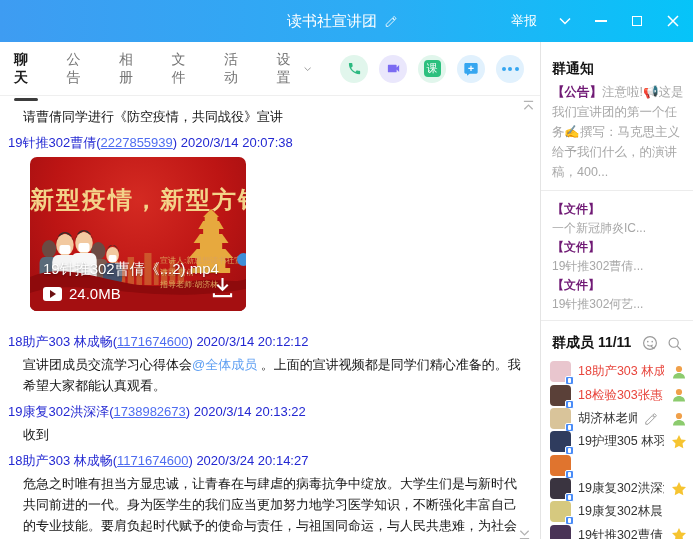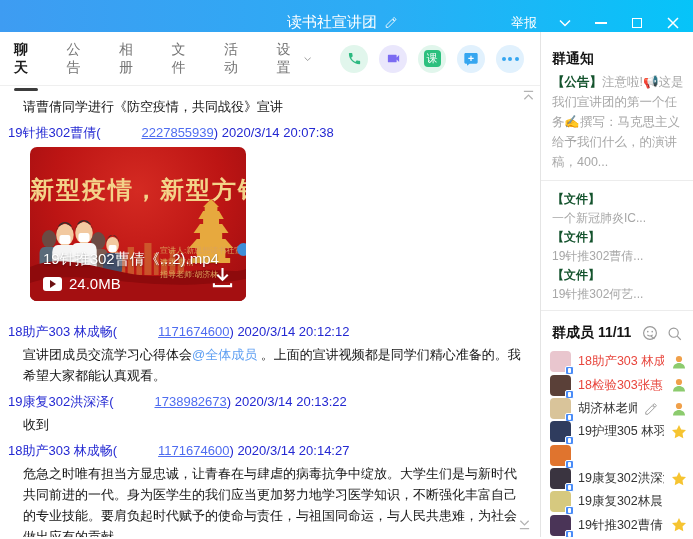--- a/index.html
+++ b/index.html
@@ -4,22 +4,22 @@
 <style>
   :root{
     --name-blue:#2328d2; --qq-link:#4f6df0; --mention:#5e9ff2;
     --red-name:#e8453c; --star:#f6c431; --title-gold:#f3d389;
   }
   *{box-sizing:border-box; margin:0; padding:0;}
   body{font-family:"Liberation Sans",sans-serif; background:#888;}
   .window{width:693px;height:539px;background:#fff;position:relative;overflow:hidden;}
 
   
-  .titlebar{height:32px;background:linear-gradient(90deg,#3e9cf2 0%,#2badf5 55%,#06c4f9 100%);
-    display:flex;align-items:flex-end;color:#fff;position:relative;}
+  .titlebar{height:42px;background:linear-gradient(90deg,#3e9cf2 0%,#2badf5 55%,#06c4f9 100%);
+    display:flex;align-items:center;color:#fff;position:relative;}
   .tb-title{position:absolute;left:50%;transform:translateX(-54%);display:flex;align-items:center;gap:7px;
     font-size:15px;color:#fff;}
   .tb-right{margin-left:auto;display:flex;align-items:center;gap:20px;padding-right:12px;font-size:13px;}
   .tb-btn{display:flex;align-items:center;justify-content:center;width:16px;height:16px;cursor:pointer;}
   .minimize-line{width:12px;height:2px;background:#fff;}
   .maximize-box{width:10px;height:10px;border:1.5px solid #fff;}
 
   
   .main{display:flex;height:505px;}
   .left{width:541px;border-right:1px solid #e4e4e4;display:flex;flex-direction:column;}
@@ -34,21 +34,21 @@
   .circle-icon{width:28px;height:28px;border-radius:50%;display:flex;align-items:center;justify-content:center;cursor:pointer;}
   .ci-green{background:#e1f6ec;} .ci-purple{background:#eae7fc;} .ci-blue{background:#e1f1fd;}
   .course-chip{width:17px;height:17px;background:#2cc07e;border-radius:4px;color:#fff;font-size:11px;
     display:flex;align-items:center;justify-content:center;}
   .dots{display:flex;gap:2.5px;} .dots i{width:4px;height:4px;border-radius:50%;background:#35a6f0;}
 
   
   .chat{position:relative;flex:1;padding:7px 10px 0 8px;font-size:13px;color:#141414;overflow:hidden;}
   .msg-text{margin:3px 0 4px 15px;line-height:21px;width:501px;}
   .sender{color:var(--name-blue);font-size:13px;margin:7px 0 3px 0;white-space:nowrap;}
-  .qq-link{color:var(--qq-link);text-decoration:underline;cursor:pointer;margin-left:41px;}
+  .qq-link{color:var(--qq-link);text-decoration:underline;cursor:pointer;}
   .mention{color:var(--mention);cursor:pointer;text-align:right;}
   .scroll-hint{position:absolute;right:5px;cursor:pointer;color:#b3b3b3;}
   .scroll-hint.top{top:4px;} .scroll-hint.bottom{bottom:4px;right:9px;}
 
   
   .video-card{width:216px;height:154px;margin:5px 0 22px 22px;border-radius:7px;position:relative;overflow:hidden;
     cursor:pointer;background:radial-gradient(ellipse at 50% 28%,#d42a22 0%,#bd1514 55%,#9c0d10 100%);}
   .v-title{margin-top:27px;text-align:center;font-size:24px;font-weight:bold;letter-spacing:2px;
     color:var(--title-gold);font-family:"Liberation Serif",serif;white-space:nowrap;}
   .v-credits{position:absolute;left:130px;top:98px;font-size:8px;line-height:12px;color:#dba35c;}
@@ -56,21 +56,21 @@
   .v-filename{position:absolute;left:13px;bottom:32px;color:#fff;font-size:15px;text-shadow:0 1px 2px rgba(0,0,0,.4);}
   .v-meta{position:absolute;left:13px;bottom:9px;display:flex;align-items:center;gap:7px;color:#fff;font-size:15px;justify-content:center;}
   .play-chip{width:19px;height:14px;background:#fff;border-radius:3px;display:flex;align-items:center;justify-content:center;}
   .play-chip i{width:0;height:0;border-left:6px solid #6c1012;border-top:4px solid transparent;border-bottom:4px solid transparent;margin-left:1px;}
   .v-download{position:absolute;right:12px;bottom:10px;cursor:pointer;}
   .v-bluedot{position:absolute;right:-4px;top:96px;width:13px;height:13px;border-radius:50%;background:#3f8fd8;}
 
   
   .sb-header{font-size:14px;font-weight:bold;color:#141414;padding:4px 11px 3px;}
   .sb-notice{padding:1px 9px 0 11px;line-height:20px;font-size:12.5px;color:#a7a7a7;cursor:pointer;}
-  .sb-label{color:#14532d;font-weight:bold;}
+  .sb-label{color:#701a75;font-weight:bold;}
   .sb-divider{border-top:1px solid #ececec;margin:8px 0 7px;}
   .file-row{display:flex;padding:2px 9px 2px 11px;line-height:19px;font-size:12px;color:#a7a7a7;
     white-space:nowrap;overflow:hidden;cursor:pointer;flex-direction:column;}
   .members-header{display:flex;padding:6px 11px 8px;}
   .members-header .t{font-size:14px;font-weight:bold;color:#141414;flex:1;}
   .mh-icons{display:flex;align-items:center;gap:9px;}
   .member-row{display:flex;align-items:center;height:26px;padding:0 6px 0 9px;gap:7px;cursor:pointer;}
   .m-avatar{width:21px;height:21px;border-radius:4px;position:relative;flex:none;}
   .phone-dot{position:absolute;right:-3px;bottom:-3px;width:9px;height:9px;background:#4a8cf7;border-radius:2px;
     border:1px solid #fff;display:flex;align-items:center;justify-content:center;}
@@ -261,21 +261,21 @@
         <div class="msg-text">
           <span>宣讲团成员交流学习心得体会</span><span class="mention">@全体成员</span><span> 。上面的宣讲视频都是同学们精心准备的。我希望大家都能认真观看。</span>
         </div>
 
         <div class="sender">
           <span>19康复302洪深泽(</span><a class="qq-link">1738982673</a><span>) </span><span>2020/3/14 20:13:22</span>
         </div>
         <div class="msg-text">收到</div>
 
         <div class="sender">
-          <span>18助产303 林成畅(</span><a class="qq-link">1171674600</a><span>) </span><span>2020/3/14 20:14:27</span>
+          <span>18助产303 林成畅(</span><a class="qq-link">1171674600</a><span>) </span><span>2020/3/24 20:14:27</span>
         </div>
         <div class="msg-text">危急之时唯有担当方显忠诚，让青春在与肆虐的病毒抗争中绽放。大学生们是与新时代共同前进的一代。身为医学生的我们应当更加努力地学习医学知识，不断强化丰富自己的专业技能。要肩负起时代赋予的使命与责任，与祖国同命运，与人民共患难，为社会做出应有的贡献。</div>
         <div class="msg-text" style="margin-top:1px;">只有在真正的磨难面前，才能切身感受到祖国究竟有多么的强盛。我们要信心百倍的把好</div>
 
         <span class="scroll-hint bottom">
           <svg width="13" height="12" viewBox="0 0 14 13">
               <path d="M2 11.5h10M2.5 3L7 7.5 11.5 3" fill="none" stroke="#b3b3b3" stroke-width="1.4"></path>
             </svg>
         </span>
       </div>

